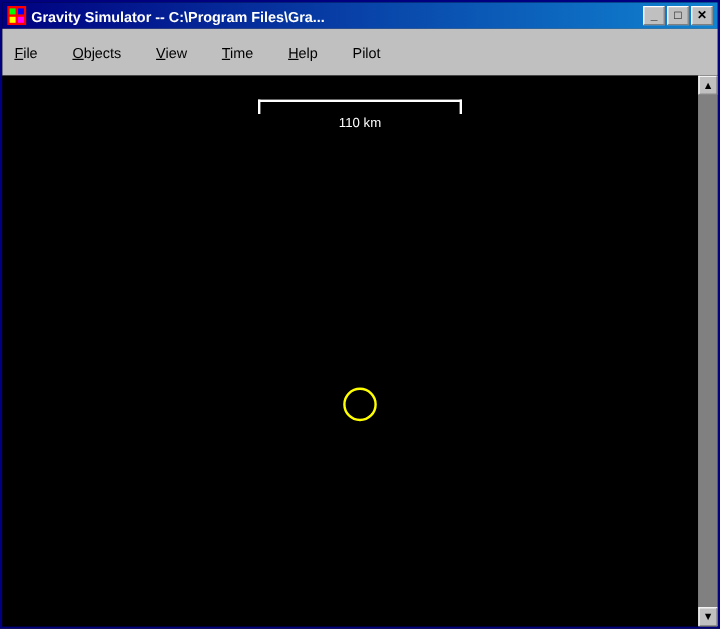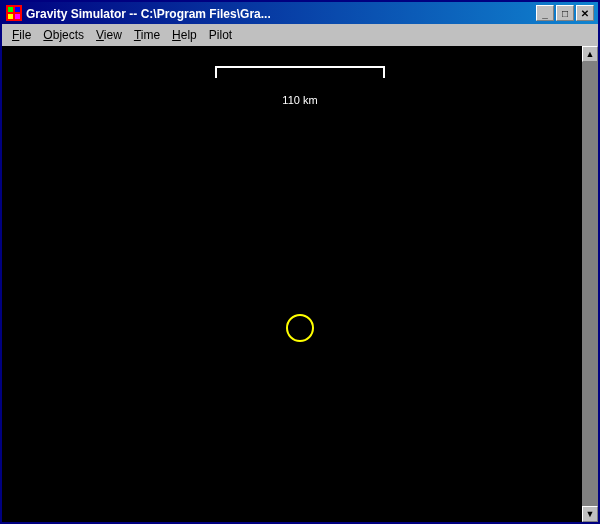--- a/index.html
+++ b/index.html
@@ -76,23 +76,23 @@
 
     .title-btn.close {
       background: #c0c0c0;
     }
 
     .menu-bar {
       background: #c0c0c0;
       display: flex;
       align-items: center;
       padding: 2px 4px;
-      height: 22px;
-      flex-shrink: 0;
-      gap: 0px;
+      height: 39px;
+      flex-shrink: 0;
+      gap: 17px;
     }
 
     .menu-item {
       padding: 2px 6px;
       font-size: 12px;
       color: #000;
       cursor: pointer;
       white-space: nowrap;
     }
 
@@ -154,21 +154,21 @@
       width: 170px;
       height: 12px;
       border-left: 2px solid white;
       border-right: 2px solid white;
       border-top: 2px solid white;
     }
 
     .scale-label {
       color: white;
       font-size: 11px;
-      margin-top: 16px;
+      margin-top: 2px;
     }
 
     .planet {
       position: absolute;
       width: 28px;
       height: 28px;
       border: 2px solid yellow;
       border-radius: 50%;
       left: calc(50% - 14px);
       top: calc(50% + 30px);

